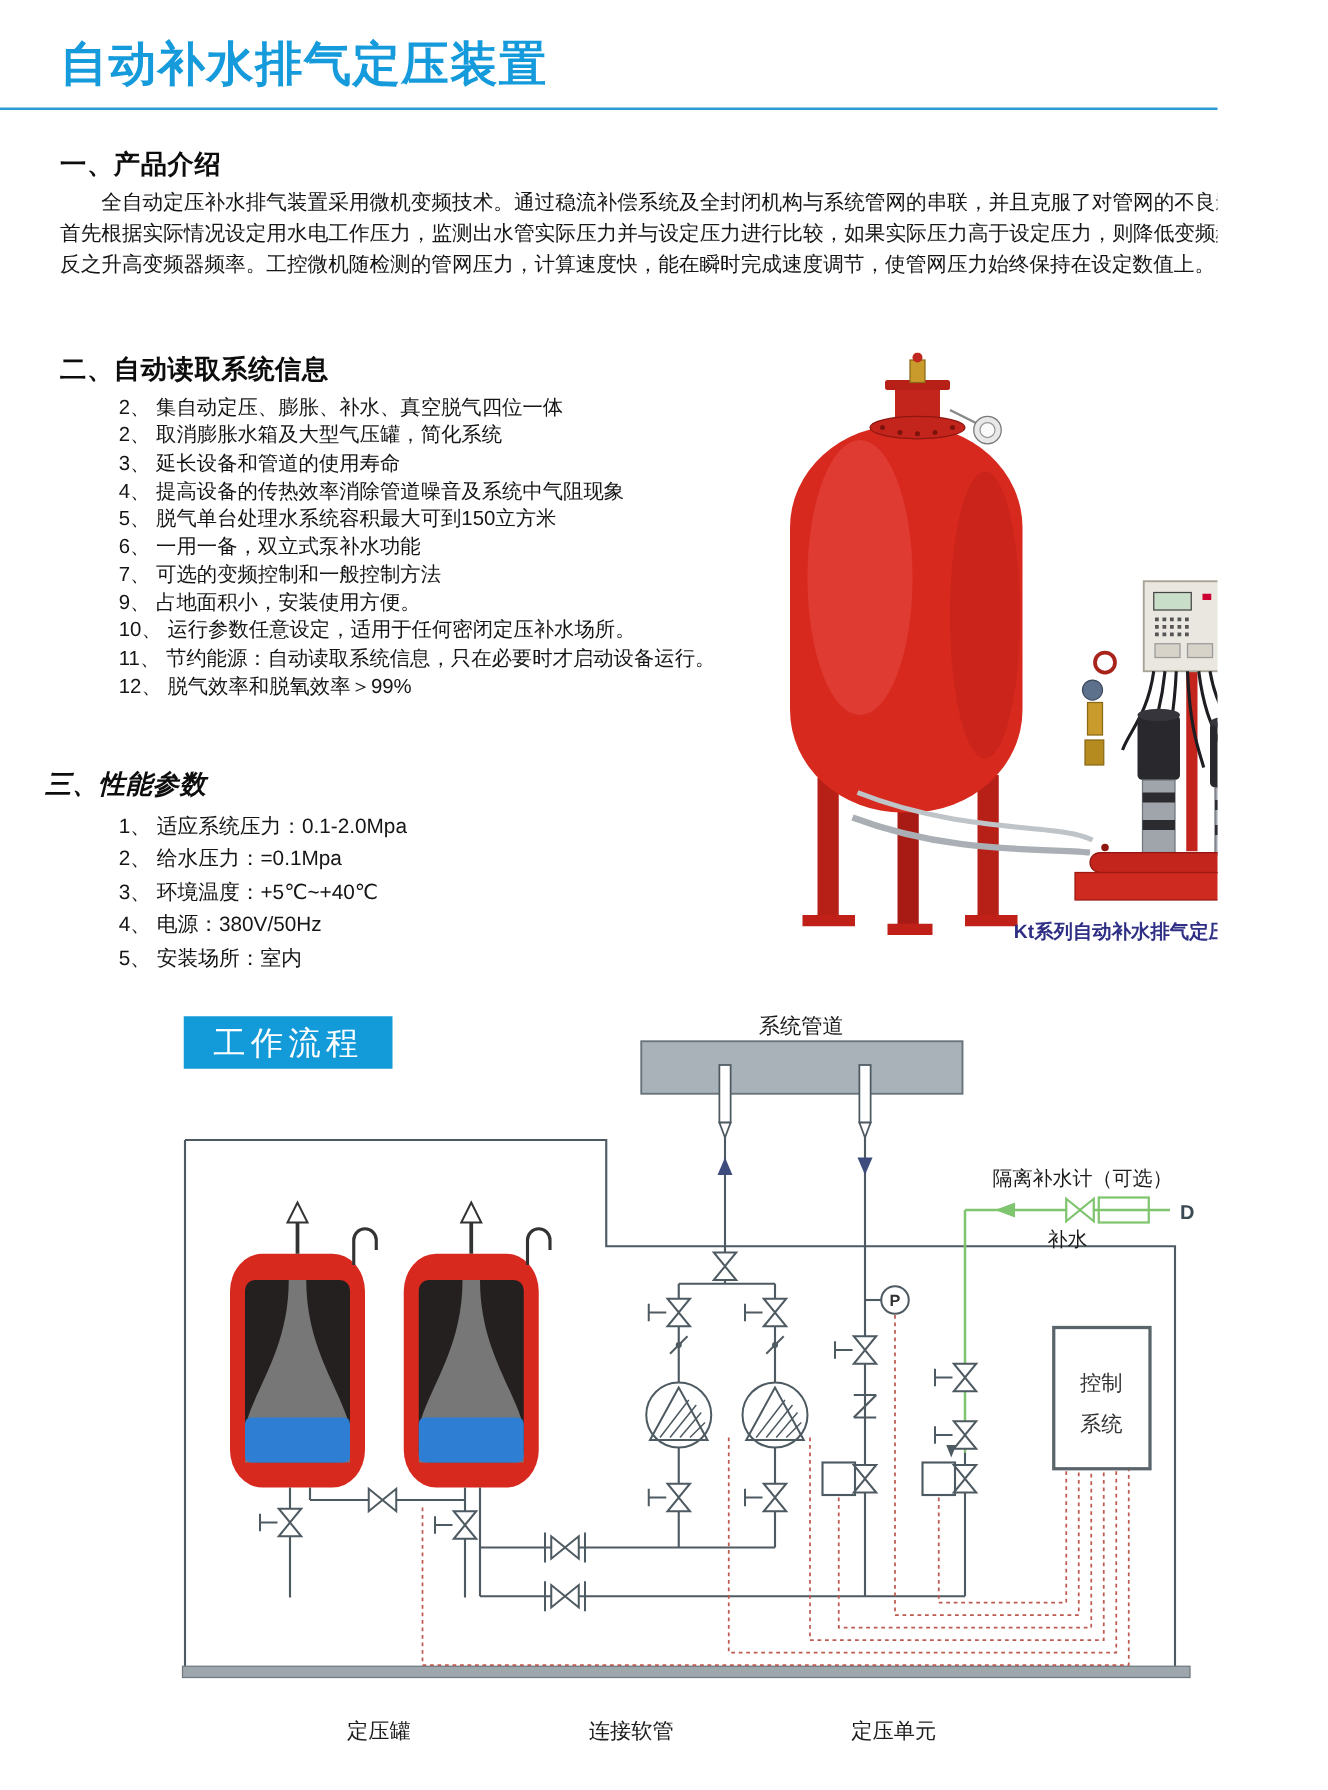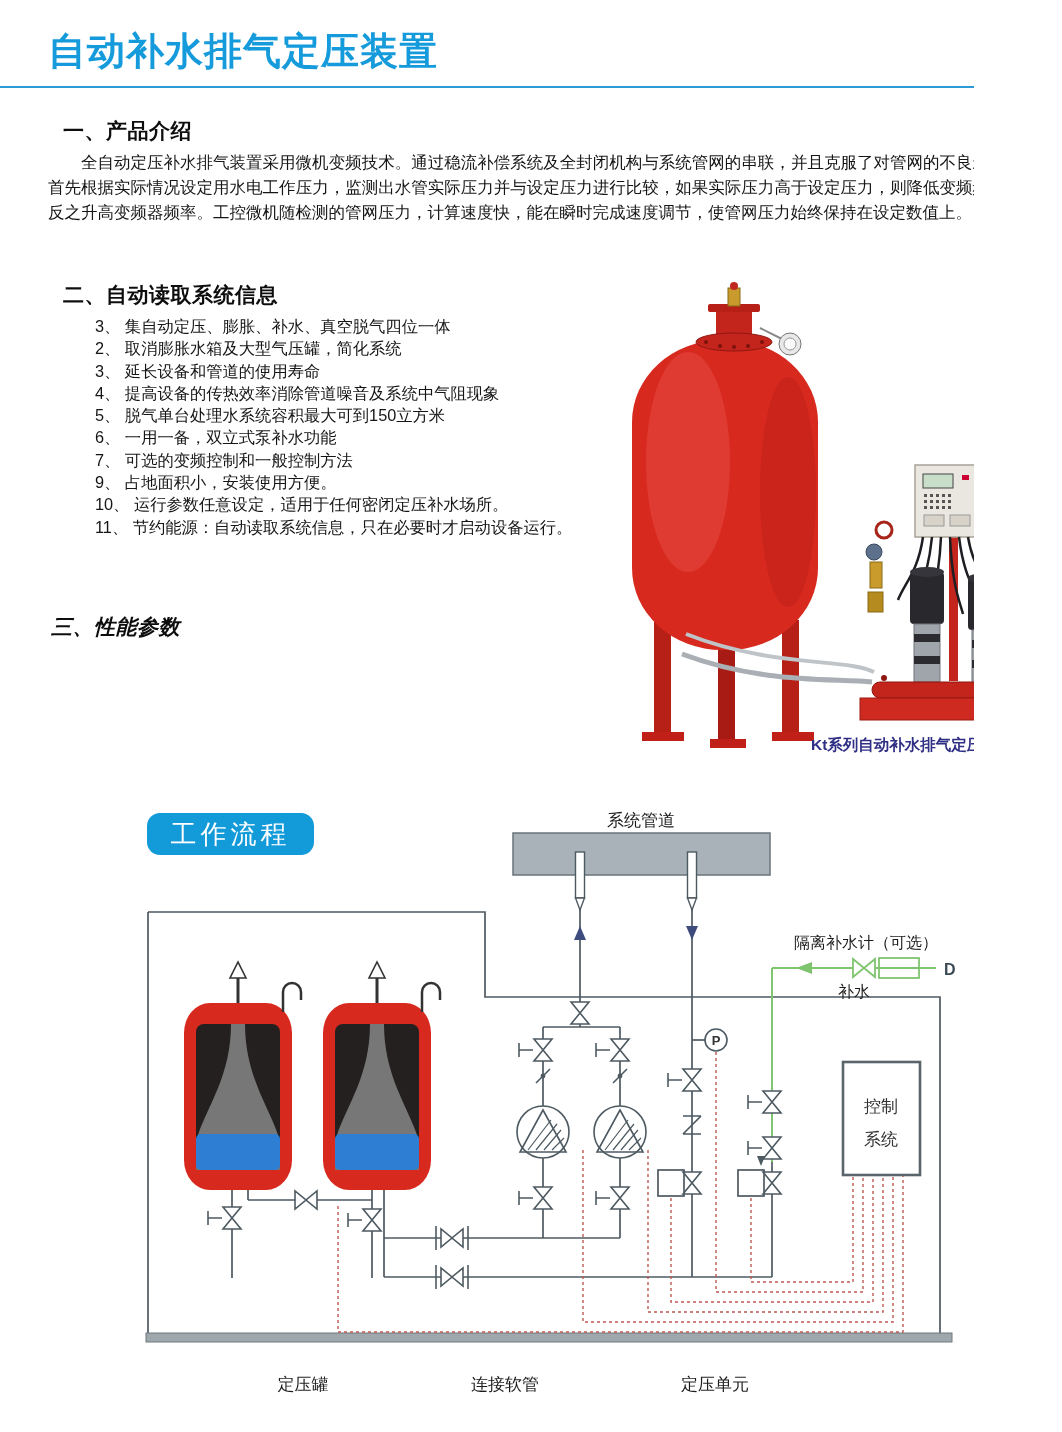--- a/index.html
+++ b/index.html
@@ -3,36 +3,36 @@
 <meta charset="utf-8">
 <style>
   html,body{margin:0;padding:0;background:#fff;}
   #page{position:relative;width:974px;height:1432px;background:#ffffff;overflow:hidden;
         font-family:"Liberation Sans","DejaVu Sans",sans-serif;color:#1a1a1a;}
   .abs{position:absolute;}
   
   #title{left:48px;top:26px;font-size:38px;font-weight:800;color:#159BDB;letter-spacing:1px;}
   #title-rule{left:0;top:86px;width:1062px;height:2px;background:#2D9AD5;}
   
-  .sec-h{font-size:21px;font-weight:800;color:#0d0d0d;letter-spacing:0.5px;margin-left:15px;}
+  .sec-h{font-size:21px;font-weight:800;color:#0d0d0d;letter-spacing:0.5px;}
   #intro-h{left:48px;top:117px;}
   #feat-h{left:48px;top:281px;}
   #param-h{left:36px;top:613px;font-style:italic;}
   
   #intro-body{left:48px;top:150px;width:974px;font-size:16.5px;line-height:25px;
               text-align:justify;text-indent:2em;color:#151515;}
   .num-list{font-size:16.3px;color:#151515;}
   #feat-list{left:95px;top:315px;width:560px;line-height:22.3px;}
   #param-list{left:95px;top:648px;width:420px;line-height:26.4px;font-size:16.6px;}
   
   #figure{left:620px;top:282px;width:436px;height:466px;}
   #figure-caption{left:786px;top:735px;width:270px;font-size:15.5px;font-weight:800;color:#2F2F85;margin-left:25px;}
   
   #flow-badge{left:147px;top:813px;width:167px;height:42px;background:#129AD9;color:#ffffff;
-              font-size:26px;display:flex;align-items:center;justify-content:center;letter-spacing:4px;border-radius:13px;}
+              font-size:26px;display:flex;align-items:center;justify-content:center;letter-spacing:4px;}
   
   #diagram{left:0;top:790px;}
   .pl{stroke:#4E5A61;stroke-width:1.7;fill:none;}
   .pipebar{fill:#A8B2B8;stroke:#68747A;stroke-width:1.5;}
   .tube{fill:#fff;stroke:#4E5A61;stroke-width:1.4;}
   .navy{fill:#3D4C7C;}
   .gl{stroke:#7FC46E;stroke-width:2;fill:none;}
   .gv{fill:#fff;stroke:#7FC46E;stroke-width:1.8;}
   .garrow{fill:#7FC46E;}
   .box{fill:#fff;stroke:#4E5A61;stroke-width:1.7;}
@@ -50,33 +50,41 @@
 <div id="page">
 
   <div class="abs" id="title">自动补水排气定压装置</div>
   <div class="abs" id="title-rule"></div>
 
   <div class="abs sec-h" id="intro-h">一、产品介绍</div>
   <div class="abs" id="intro-body">全自动定压补水排气装置采用微机变频技术。通过稳流补偿系统及全封闭机构与系统管网的串联，并且克服了对管网的不良影响，首先根据实际情况设定用水电工作压力，监测出水管实际压力并与设定压力进行比较，如果实际压力高于设定压力，则降低变频频率，反之升高变频器频率。工控微机随检测的管网压力，计算速度快，能在瞬时完成速度调节，使管网压力始终保持在设定数值上。</div>
 
   <div class="abs sec-h" id="feat-h">二、自动读取系统信息</div>
   <div class="abs num-list" id="feat-list">
-    <div>3、 集自动定压、膨胀、补水、真空脱气四位一体</div>
+    <div>2、 集自动定压、膨胀、补水、真空脱气四位一体</div>
     <div>2、 取消膨胀水箱及大型气压罐，简化系统</div>
     <div>3、 延长设备和管道的使用寿命</div>
     <div>4、 提高设备的传热效率消除管道噪音及系统中气阻现象</div>
     <div>5、 脱气单台处理水系统容积最大可到150立方米</div>
     <div>6、 一用一备，双立式泵补水功能</div>
     <div>7、 可选的变频控制和一般控制方法</div>
     <div>9、 占地面积小，安装使用方便。</div>
     <div>10、 运行参数任意设定，适用于任何密闭定压补水场所。</div>
     <div>11、 节约能源：自动读取系统信息，只在必要时才启动设备运行。</div>
+    <div>12、 脱气效率和脱氧效率＞99%</div>
   </div>
 
   <div class="abs sec-h" id="param-h">三、性能参数</div>
+  <div class="abs num-list" id="param-list">
+    <div>1、 适应系统压力：0.1-2.0Mpa</div>
+    <div>2、 给水压力：=0.1Mpa</div>
+    <div>3、 环境温度：+5℃~+40℃</div>
+    <div>4、 电源：380V/50Hz</div>
+    <div>5、 安装场所：室内</div>
+  </div>
 
   <svg class="abs" id="figure" width="436" height="466" viewBox="0 0 432 466">
     <g>
       <rect x="32" y="340" width="17" height="114" fill="#B72017"></rect>
       <rect x="160" y="338" width="17" height="117" fill="#B72017"></rect>
       <rect x="96" y="350" width="17" height="110" fill="#A81B14"></rect>
       <rect x="20" y="450" width="42" height="9" fill="#C02018"></rect>
       <rect x="150" y="450" width="42" height="9" fill="#C02018"></rect>
       <rect x="88" y="457" width="36" height="9" fill="#C02018"></rect>
       <rect x="10" y="58" width="186" height="310" rx="90" ry="82" fill="#D8291F"></rect>

